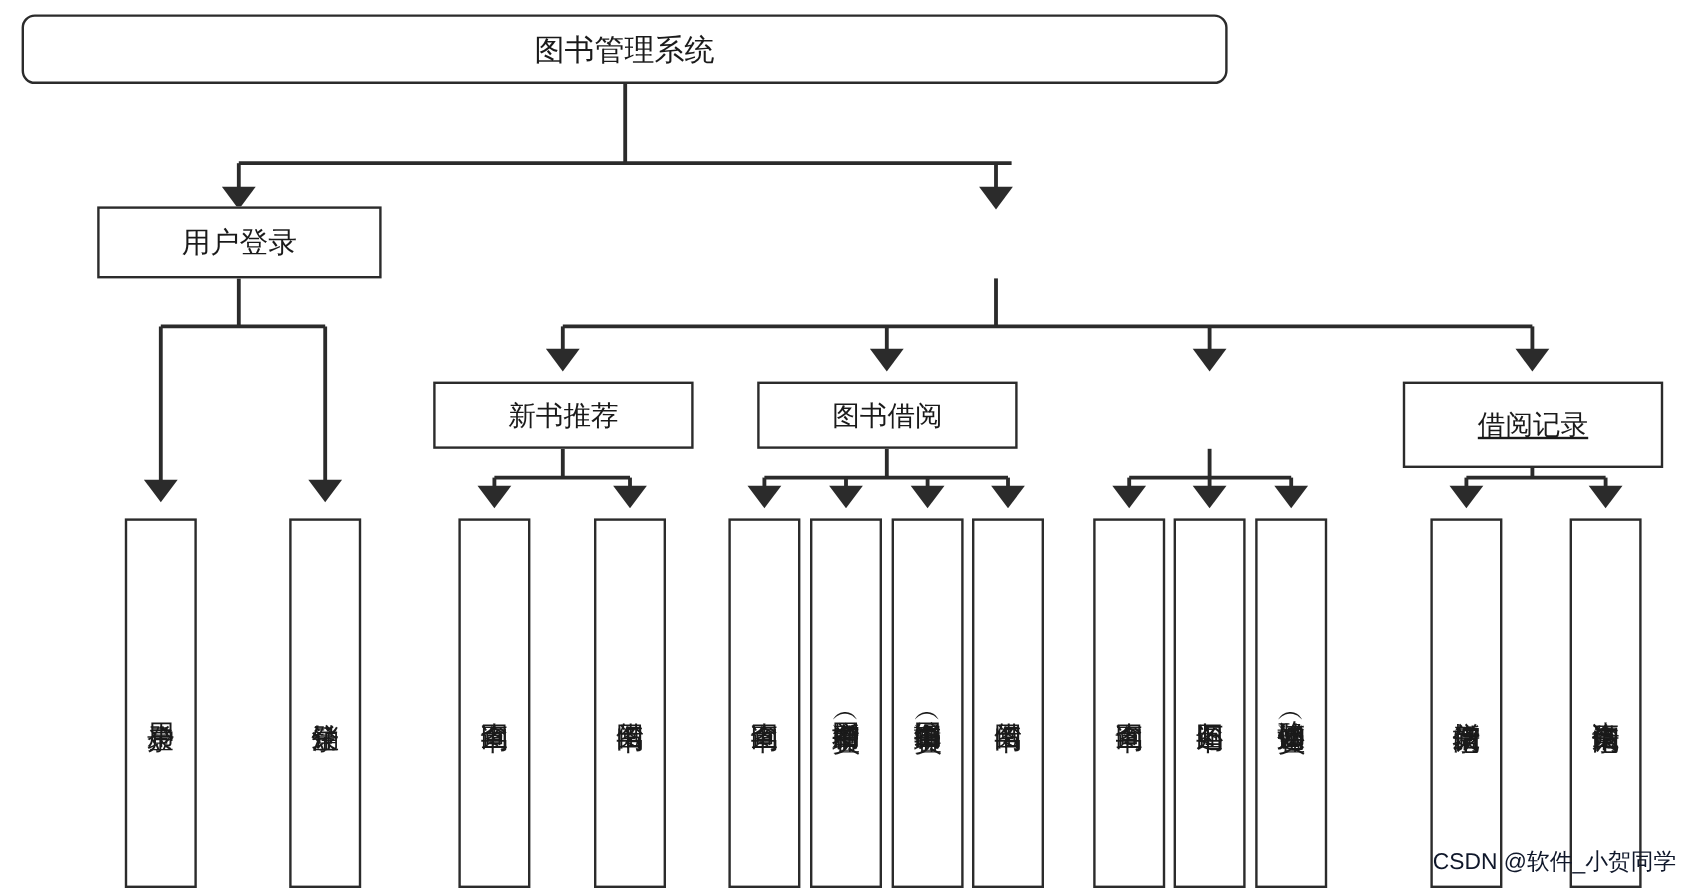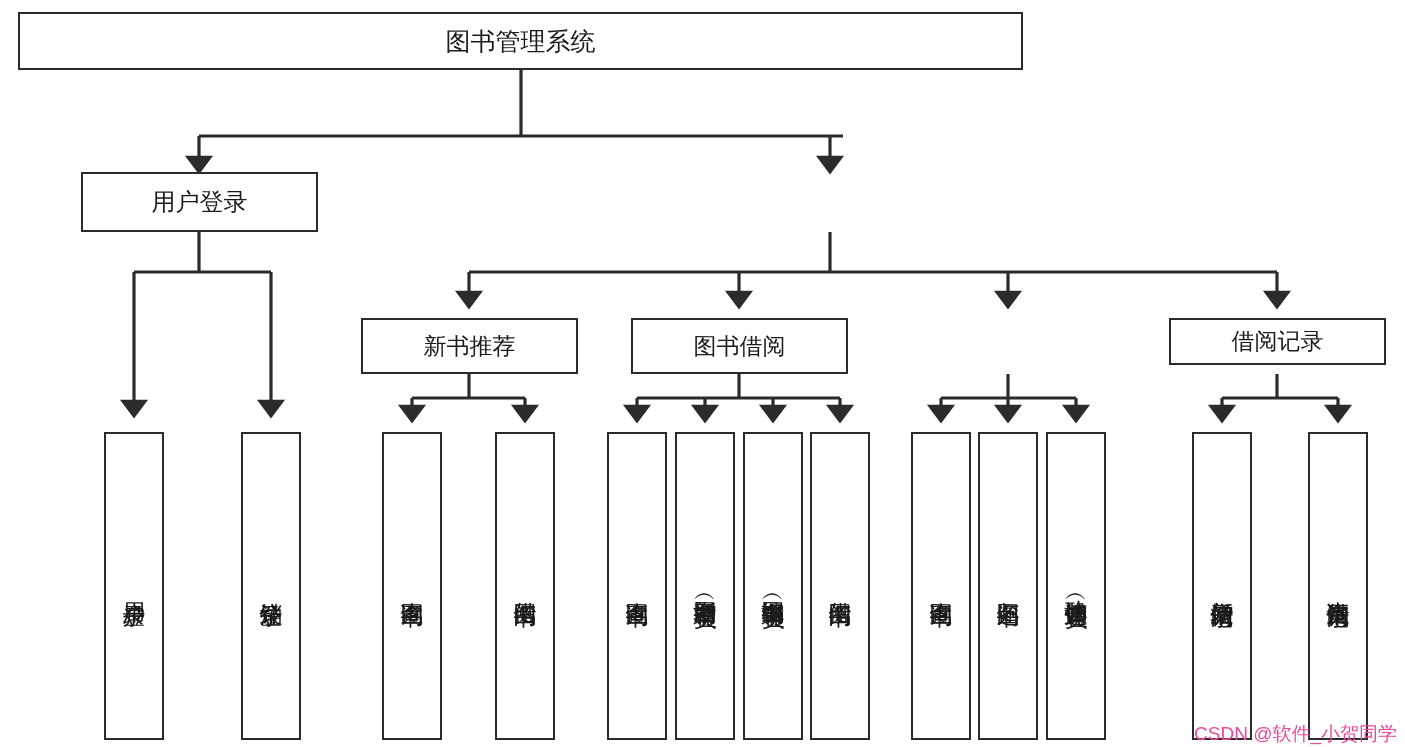--- a/index.html
+++ b/index.html
@@ -60,23 +60,23 @@
   }
   .node.leaf .lbl {
     writing-mode: vertical-rl;
     text-orientation: upright;
     white-space: normal;
     display: block;
   }
   .watermark {
     position: absolute;
     right: 8px;
-    bottom: 0;
+    bottom: 16px;
     font-size: 19px;
-    color: #ec4899;
+    color: #0f172a;
     z-index: 5;
     white-space: nowrap;
     font-family: "Liberation Sans", "DejaVu Sans", sans-serif;
   }
 </style>
 </head>
 <body>
 
 <div id="canvas">
 
@@ -123,35 +123,35 @@
       <path d="M1008,398 L1008,414" marker-end="url(#arrow)"></path>
       <path d="M1076,398 L1076,414" marker-end="url(#arrow)"></path>
 
       <path d="M1277,374 L1277,398"></path>
       <path d="M1222,398 L1338,398"></path>
       <path d="M1222,398 L1222,414" marker-end="url(#arrow)"></path>
       <path d="M1338,398 L1338,414" marker-end="url(#arrow)"></path>
     </g>
   </svg>
 
-  <div class="node root" style="left:18px; top:12px; width:1005px; height:58px;">
+  <div class="node root" style="left:18px; top:12px; width:1005px; height:58px;border-radius:11px;">
     <span class="lbl">图书管理系统</span>
   </div>
 
   <div class="node level1" style="left:81px; top:172px; width:237px; height:60px;">
     <span class="lbl">用户登录</span>
   </div>
 
   <div class="node level2" style="left:631px; top:318px; width:217px; height:56px;">
     <span class="lbl">图书借阅</span>
   </div>
   <div class="node level2" style="left:361px; top:318px; width:217px; height:56px;">
     <span class="lbl">新书推荐</span>
   </div>
-  <div class="node level2" style="left:1169px; top:318px; width:217px; height:47px;">
+  <div class="node level2" style="left:1169px; top:318px; width:217px; height:72px;text-decoration:underline;">
     <span class="lbl">借阅记录</span>
   </div>
 
   <div class="node leaf" style="left:104px; top:432px; width:60px; height:308px;">
     <span class="lbl">用户登录</span>
   </div>
   <div class="node leaf" style="left:241px; top:432px; width:60px; height:308px;">
     <span class="lbl">注销登录</span>
   </div>
 

